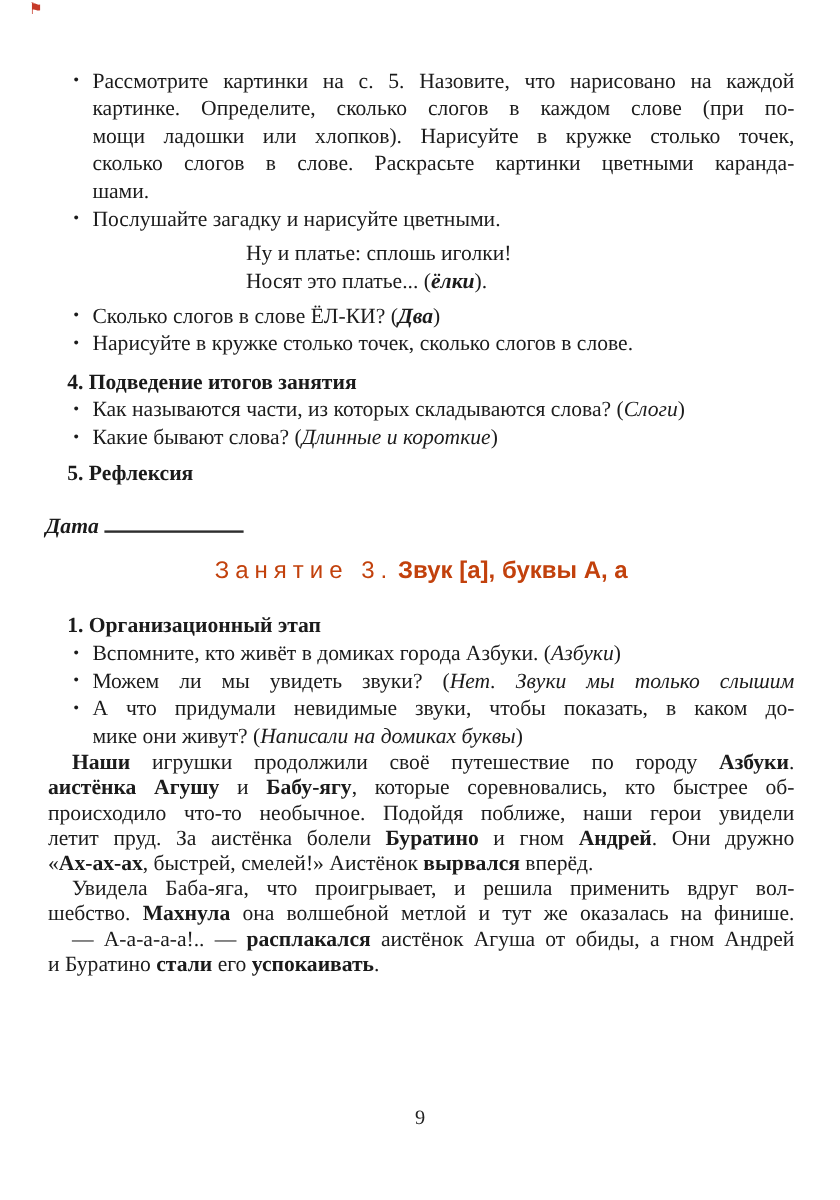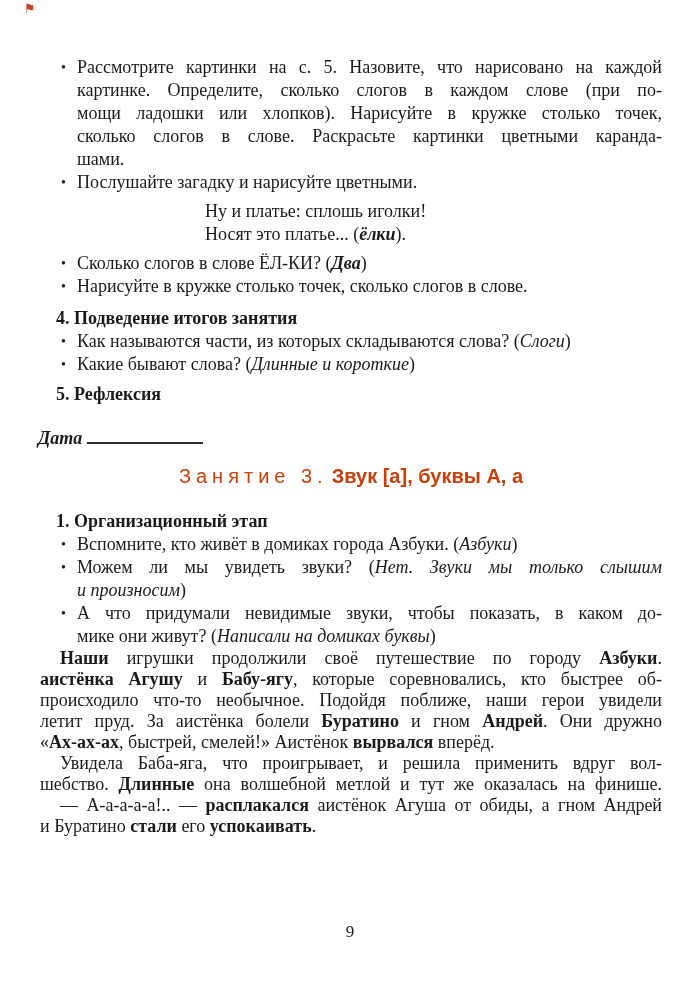--- a/index.html
+++ b/index.html
@@ -141,40 +141,39 @@
     <div class="li">
       <span class="bullet">•</span>
       <div class="litext">
           <div class="ln">Вспомните, кто живёт в домиках города Азбуки. (<span class="i">Азбуки</span>)</div>
         </div>
     </div>
     <div class="li">
       <span class="bullet">•</span>
       <div class="litext">
           <div class="ln just">Можем ли мы увидеть звуки? (<span class="i">Нет. Звуки мы только слышим</span></div>
-          <div class="ln"><span class="i">и произносим</span>)</div>
         </div>
     </div>
     <div class="li">
       <span class="bullet">•</span>
       <div class="litext">
           <div class="ln just">А что придумали невидимые звуки, чтобы показать, в каком до-</div>
           <div class="ln">мике они живут? (<span class="i">Написали на домиках буквы</span>)</div>
         </div>
     </div>
   </div>
 
 
   <div class="para">
       <div class="ln just ind"><span class="b">Наши</span> игрушки продолжили своё путешествие по городу <span class="b">Азбуки</span>.</div>
       <div class="ln just"><span class="b">аистёнка Агушу</span> и <span class="b">Бабу-ягу</span>, которые соревновались, кто быстрее об-</div>
       <div class="ln just">происходило что-то необычное. Подойдя поближе, наши герои увидели</div>
       <div class="ln just">летит пруд. За аистёнка болели <span class="b">Буратино</span> и гном <span class="b">Андрей</span>. Они дружно</div>
       <div class="ln">«<span class="b">Ах-ах-ах</span>, быстрей, смелей!» Аистёнок <span class="b">вырвался</span> вперёд.</div>
       <div class="ln just ind">Увидела Баба-яга, что проигрывает, и решила применить вдруг вол-</div>
-      <div class="ln just">шебство. <span class="b">Длинные</span> она волшебной метлой и тут же оказалась на финише.</div>
+      <div class="ln just">шебство. <span class="b">Махнула</span> она волшебной метлой и тут же оказалась на финише.</div>
       <div class="ln just ind">— А-а-а-а-а!.. — <span class="b">расплакался</span> аистёнок Агуша от обиды, а гном Андрей</div>
       <div class="ln">и Буратино <span class="b">стали</span> его <span class="b">успокаивать</span>.</div>
     </div>
 
   <div class="pagenum">9</div>
 
 </div>
 
 </body></html>

